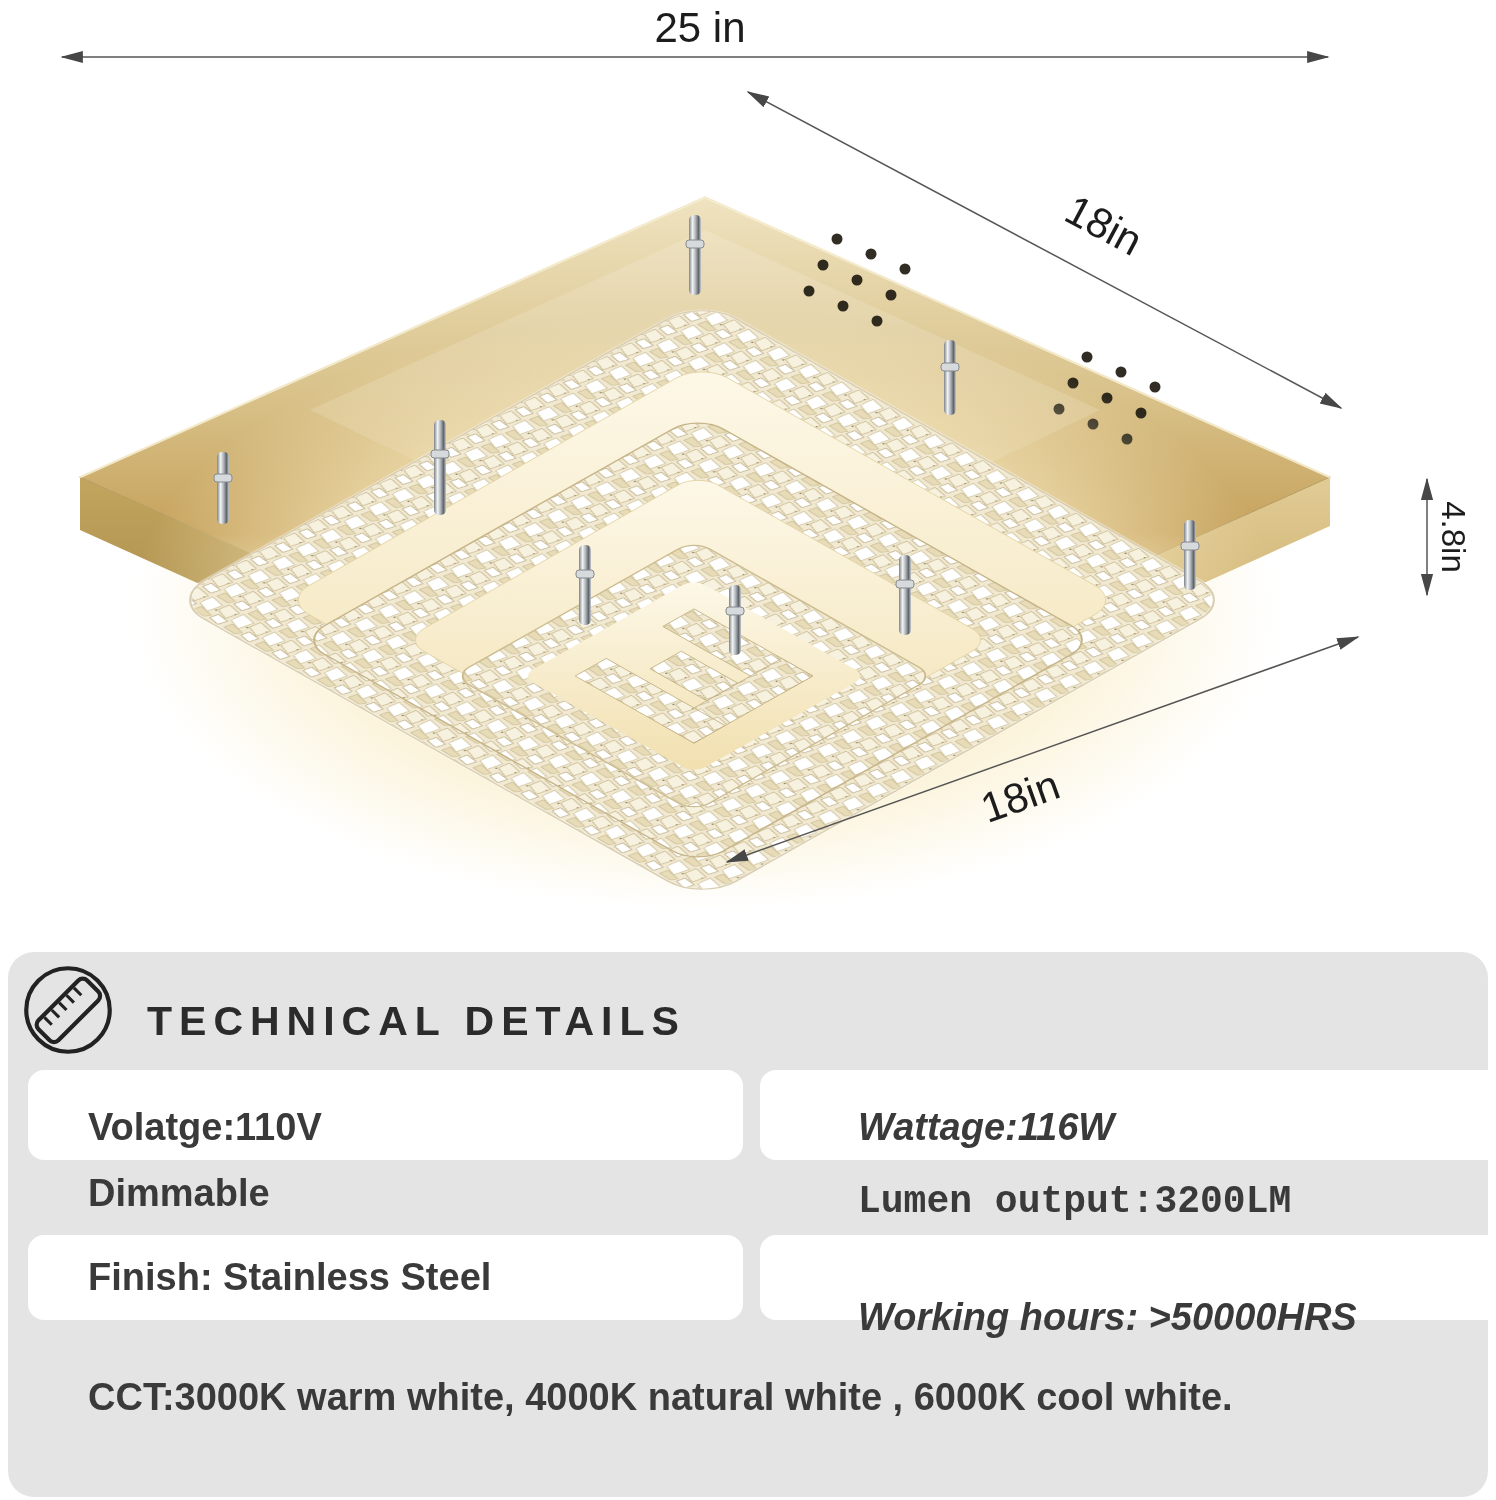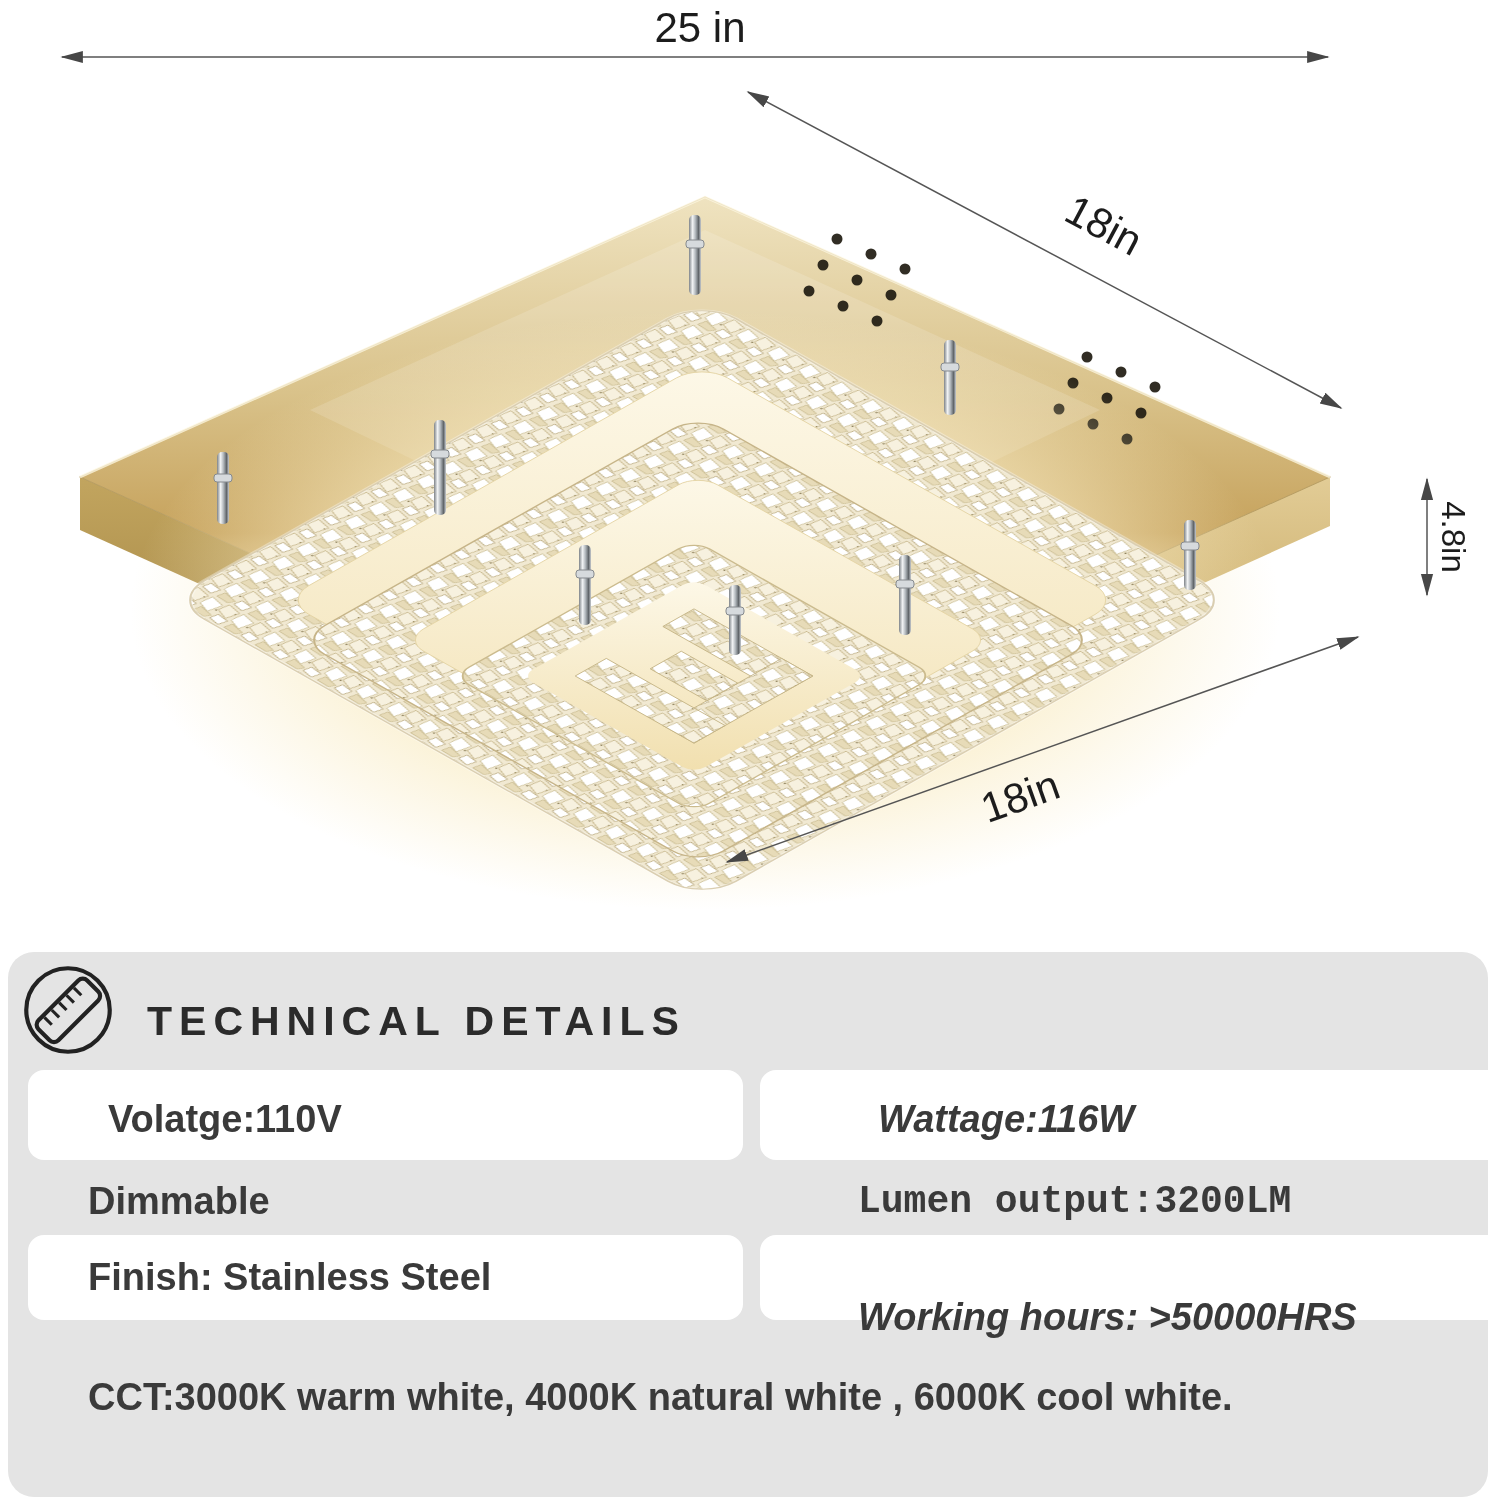--- a/index.html
+++ b/index.html
@@ -24,21 +24,21 @@
   .card-r3{top:283px;height:85px;}
   .card-left{left:20px;width:715px;}
   .card-right{left:752px;width:775px;font-style:italic;}
   .card-full{left:20px;top:441px;width:1440px;height:89px;}
   .spec-text{
     position:absolute;font-size:38px;font-weight:700;color:#3a3a3a;white-space:nowrap;
   }
   .in-card-left{left:60px;}
   .spec-col-left{left:80px;}
   .spec-col-right{left:850px;}
-  .v-center-90{line-height:90px;top:4px;margin-left:20px;}
+  .v-center-90{line-height:90px;top:12px;}
   .v-center-85{line-height:85px;top:0;}
   .v-center-89{line-height:89px;top:0;}
 </style>
 </head>
 <body>
 
 <div class="stage">
 
   <svg id="fixture-svg" width="1496" height="950" viewBox="0 0 1496 950">
     <defs>
@@ -211,21 +211,21 @@
 
     <div class="panel-title">TECHNICAL DETAILS</div>
 
     <div class="card card-r1 card-left">
       <div class="spec-text in-card-left v-center-90">Volatge:110V</div>
     </div>
     <div class="card card-r1 card-right">
       <div class="spec-text v-center-90" style="left:98px;">Wattage:116W</div>
     </div>
 
-    <div class="spec-text spec-col-left" style="top:228px;">Dimmable</div>
+    <div class="spec-text spec-col-left" style="top:220px;">Dimmable</div>
     <div class="spec-text spec-col-right" style="top:228px;font-family:Liberation Mono, monospace;">Lumen output:3200LM</div>
 
     <div class="card card-r3 card-left">
       <div class="spec-text in-card-left v-center-85">Finish: Stainless Steel</div>
     </div>
     <div class="card card-r3 card-right">
       <div class="spec-text v-center-85" style="left:98px;margin-top:40px;">Working hours: &gt;50000HRS</div>
     </div>
 
     <div class="spec-text spec-col-left" style="top:388px;margin-top:36px;">CCT:3000K warm white, 4000K natural white , 6000K cool white.</div>

